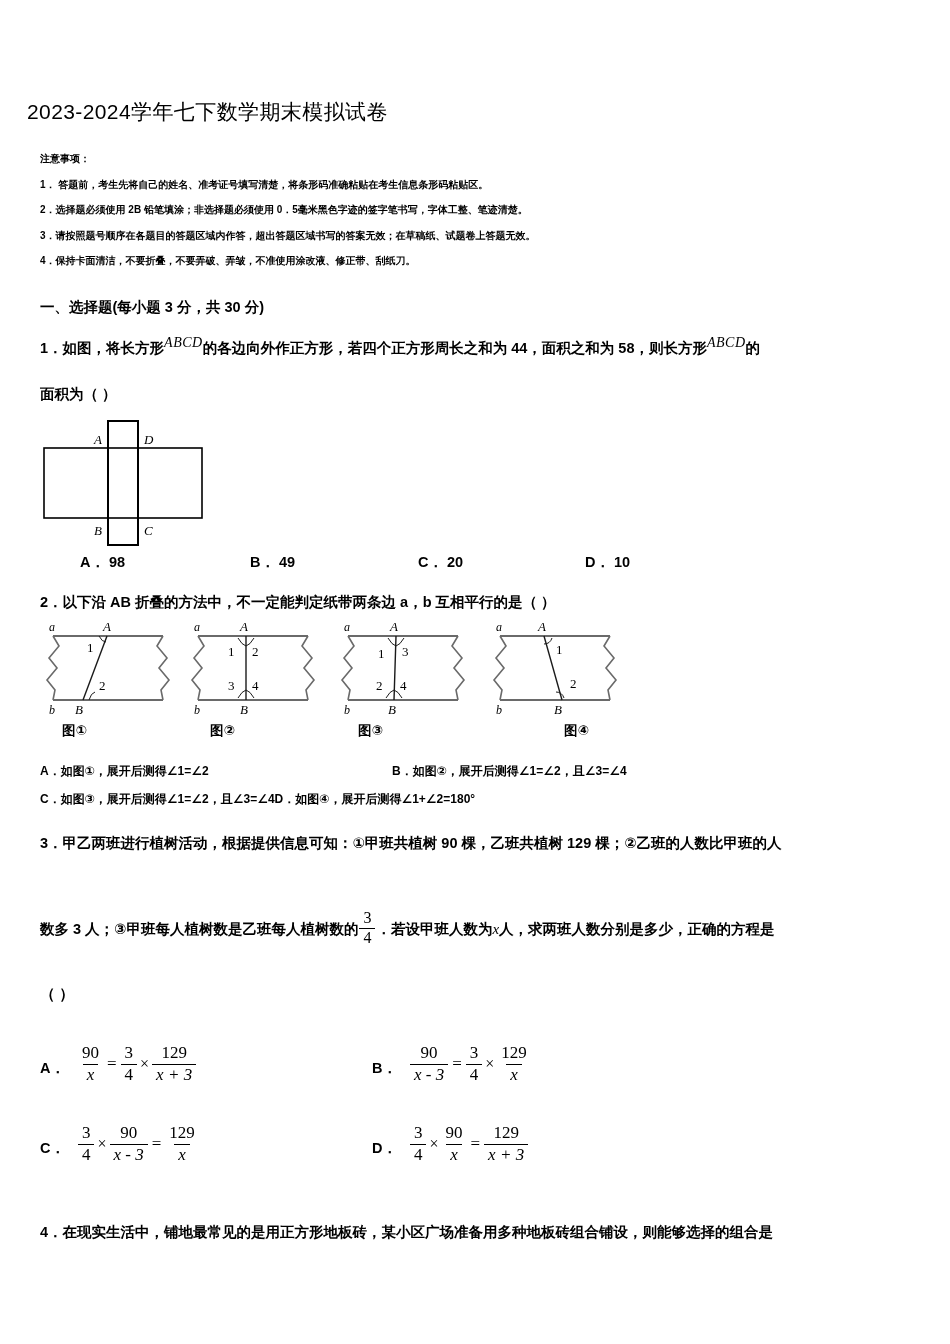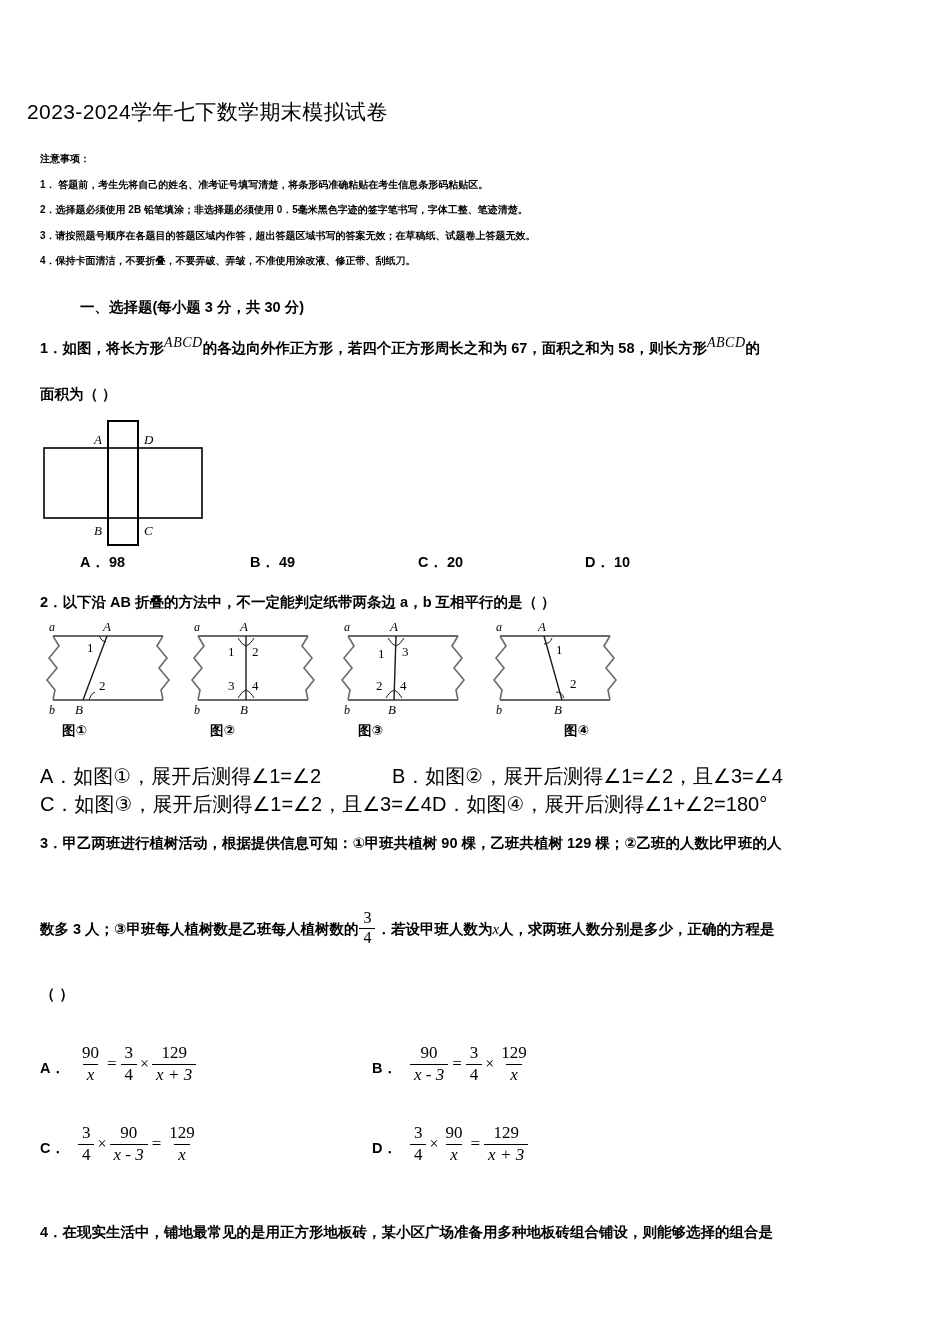--- a/index.html
+++ b/index.html
@@ -45,21 +45,20 @@
   }
   .notice .nline { white-space: nowrap; }
 
   
   .section-head {
     position: absolute;
     left: 40px; top: 298px;
     font-size: 14.5px;
     font-weight: bold;
     font-family: "Liberation Sans", "DejaVu Sans", sans-serif;
-    margin-left: 40px;
   }
 
   
   .qtext {
     position: absolute;
     font-size: 14.5px;
     font-weight: bold;
     font-family: "Liberation Sans", "DejaVu Sans", sans-serif;
     line-height: 22px;
     white-space: nowrap;
@@ -101,22 +100,22 @@
     top: 722px;
     font-size: 13.5px;
     font-weight: bold;
     font-family: "Liberation Sans", "DejaVu Sans", sans-serif;
     white-space: nowrap;
   }
 
   
   .q2opt {
     position: absolute;
-    font-size: 20px;
-    font-weight: normal;
+    font-size: 12px;
+    font-weight: bold;
     font-family: "Liberation Sans", "DejaVu Sans", sans-serif;
     white-space: nowrap;
     text-align: center;
   }
 
   
   .eq {
     position: absolute;
     font-family: "Liberation Serif", "DejaVu Serif", serif;
     font-size: 17px;
@@ -172,21 +171,21 @@
     <div class="nline">注意事项：</div>
     <div class="nline">1．  答题前，考生先将自己的姓名、准考证号填写清楚，将条形码准确粘贴在考生信息条形码粘贴区。</div>
     <div class="nline">2．选择题必须使用 2B 铅笔填涂；非选择题必须使用 0．5毫米黑色字迹的签字笔书写，字体工整、笔迹清楚。</div>
     <div class="nline">3．请按照题号顺序在各题目的答题区域内作答，超出答题区域书写的答案无效；在草稿纸、试题卷上答题无效。</div>
     <div class="nline">4．保持卡面清洁，不要折叠，不要弄破、弄皱，不准使用涂改液、修正带、刮纸刀。</div>
   </div>
 
   <div class="section-head">一、选择题(每小题 3 分，共 30 分)</div>
 
   <div class="qtext" style="left:40px; top:332px;">
-    <span>1．如图，将长方形</span><span class="sup-abcd">ABCD</span><span>的各边向外作正方形，若四个正方形周长之和为 67，面积之和为 58，则长方形</span><span class="sup-abcd">ABCD</span><span>的</span>
+    <span>1．如图，将长方形</span><span class="sup-abcd">ABCD</span><span>的各边向外作正方形，若四个正方形周长之和为 44，面积之和为 58，则长方形</span><span class="sup-abcd">ABCD</span><span>的</span>
   </div>
   <div class="qtext" style="left:40px; top:383px;">面积为（    ）</div>
 
   <div class="fig-q1">
     <svg width="200" height="132" viewBox="0 0 200 132">
 
       <rect x="6" y="30" width="158" height="70" fill="none" stroke="#000" stroke-width="1.6"></rect>
 
       <rect x="70" y="3" width="30" height="124" fill="none" stroke="#000" stroke-width="2"></rect>
 

